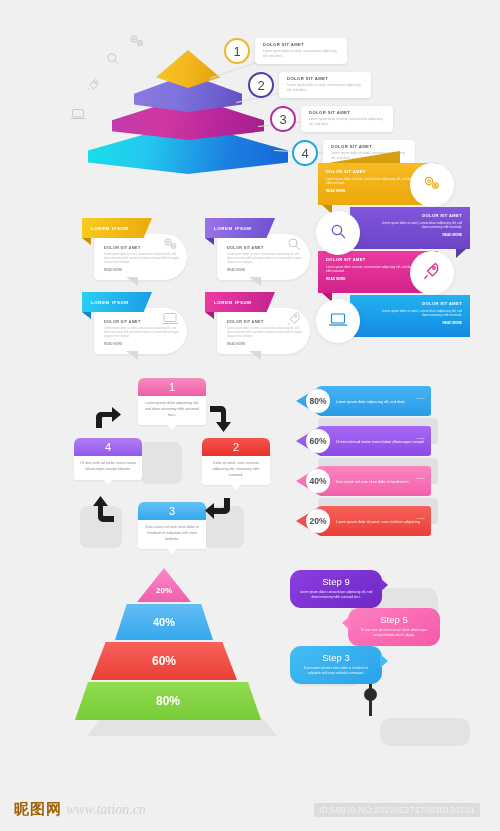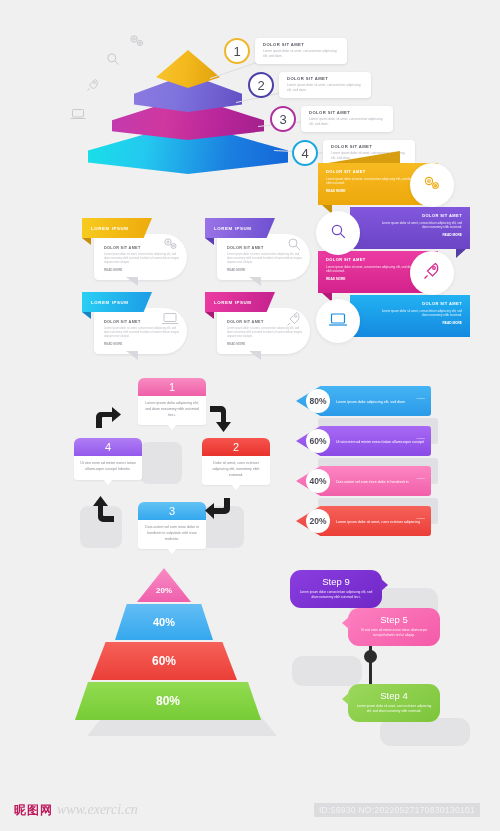--- a/index.html
+++ b/index.html
@@ -125,21 +125,21 @@
   .tl-dot { position:absolute; left:72px; width:13px; height:13px; border-radius:50%; background:#2b2b2b; }
   .sbub { position:absolute; width:92px; padding:6px 7px 8px; border-radius:11px; }
   .sbub .sh { font-size:9.5px; color:#fff; text-align:center; font-weight:400; }
   .sbub .sb { font-size:3.2px; color:rgba(255,255,255,.9); text-align:center; line-height:1.6; margin-top:3px; }
   .sbub .stail { position:absolute; width:0; height:0; }
   .sghost { position:absolute; background:#e3e3e6; border-radius:11px; }
 
   
   #footer { position:absolute; left:0; bottom:0; width:500px; height:42px; }
   .wm { position:absolute; left:14px; bottom:12px; display:flex; align-items:baseline; gap:4px; }
-  .wm .cn { font-family:Liberation Sans, sans-serif; font-size:12px; color:#be185d; letter-spacing:1px; font-weight:bold;}
+  .wm .cn { font-family:Liberation Sans, sans-serif; font-size:15px; color:#a16207; letter-spacing:1px; font-weight:bold;}
   .wm .url { font-size:14px; color:#d2d2d6; font-style:italic; font-family:"Liberation Serif", serif; }
   .idtag { position:absolute; right:20px; bottom:14px; background:#dcdcdf; color:#f2f2f4;
            font-size:8.5px; padding:2px 5px; letter-spacing:.3px; }
 </style>
 </head>
 <body>
 
 <div class="canvas">
 
   <div id="pyramid3d">
@@ -478,29 +478,29 @@
       <div class="sb">Lorem ipsum dolor consectetuer adipiscing elit, sed diam nonummy nibh euismod tinci.</div>
       <div class="stail" style="right:-6px;top:8px;border-top:7px solid transparent;border-bottom:7px solid transparent;border-left:8px solid #7c30d2"></div>
     </div>
 
     <div class="sbub" style="left:56px;top:46px;background:linear-gradient(150deg,#fd7fc0,#f45aa8)">
       <div class="sh">Step 5</div>
       <div class="sb">Ut wisi enim ad minim exerci tation ullamcorper suscipit lobortis nisl ut aliquip.</div>
       <div class="stail" style="left:-6px;top:8px;border-top:7px solid transparent;border-bottom:7px solid transparent;border-right:8px solid #fd7fc0"></div>
     </div>
 
-
-    <div class="sbub" style="left:56px;top:122px;background:linear-gradient(150deg,#9bd85c,#7cc53a)">
-      <div class="sh">Step 4</div>
-      <div class="sb">Lorem ipsum dolor sit amet, cons ectetuer adipiscing elit, sed diam nonummy nibh euismod.</div>
-      <div class="stail" style="left:-6px;top:8px;border-top:7px solid transparent;border-bottom:7px solid transparent;border-right:8px solid #9bd85c"></div>
-    </div>
+    <div class="sbub" style="left:-2px;top:84px;background:linear-gradient(150deg,#45bdf4,#2aa2ea)">
+      <div class="sh">Step 3</div>
+      <div class="sb">Duis autem vel eum iriure dolor in hendrerit in vulputate velit esse molestie consequat.</div>
+      <div class="stail" style="right:-6px;top:8px;border-top:7px solid transparent;border-bottom:7px solid transparent;border-left:8px solid #45bdf4"></div>
+    </div>
+
   </div>
 
   <div id="footer">
     <div class="wm">
       <span class="cn">昵图网</span>
-      <span class="url">www.exerci.cn</span>
+      <span class="url">www.tation.cn</span>
     </div>
     <div class="idtag">ID:56930 NO:20220527170830130101</div>
   </div>
 
 </div>
 
 </body></html>

